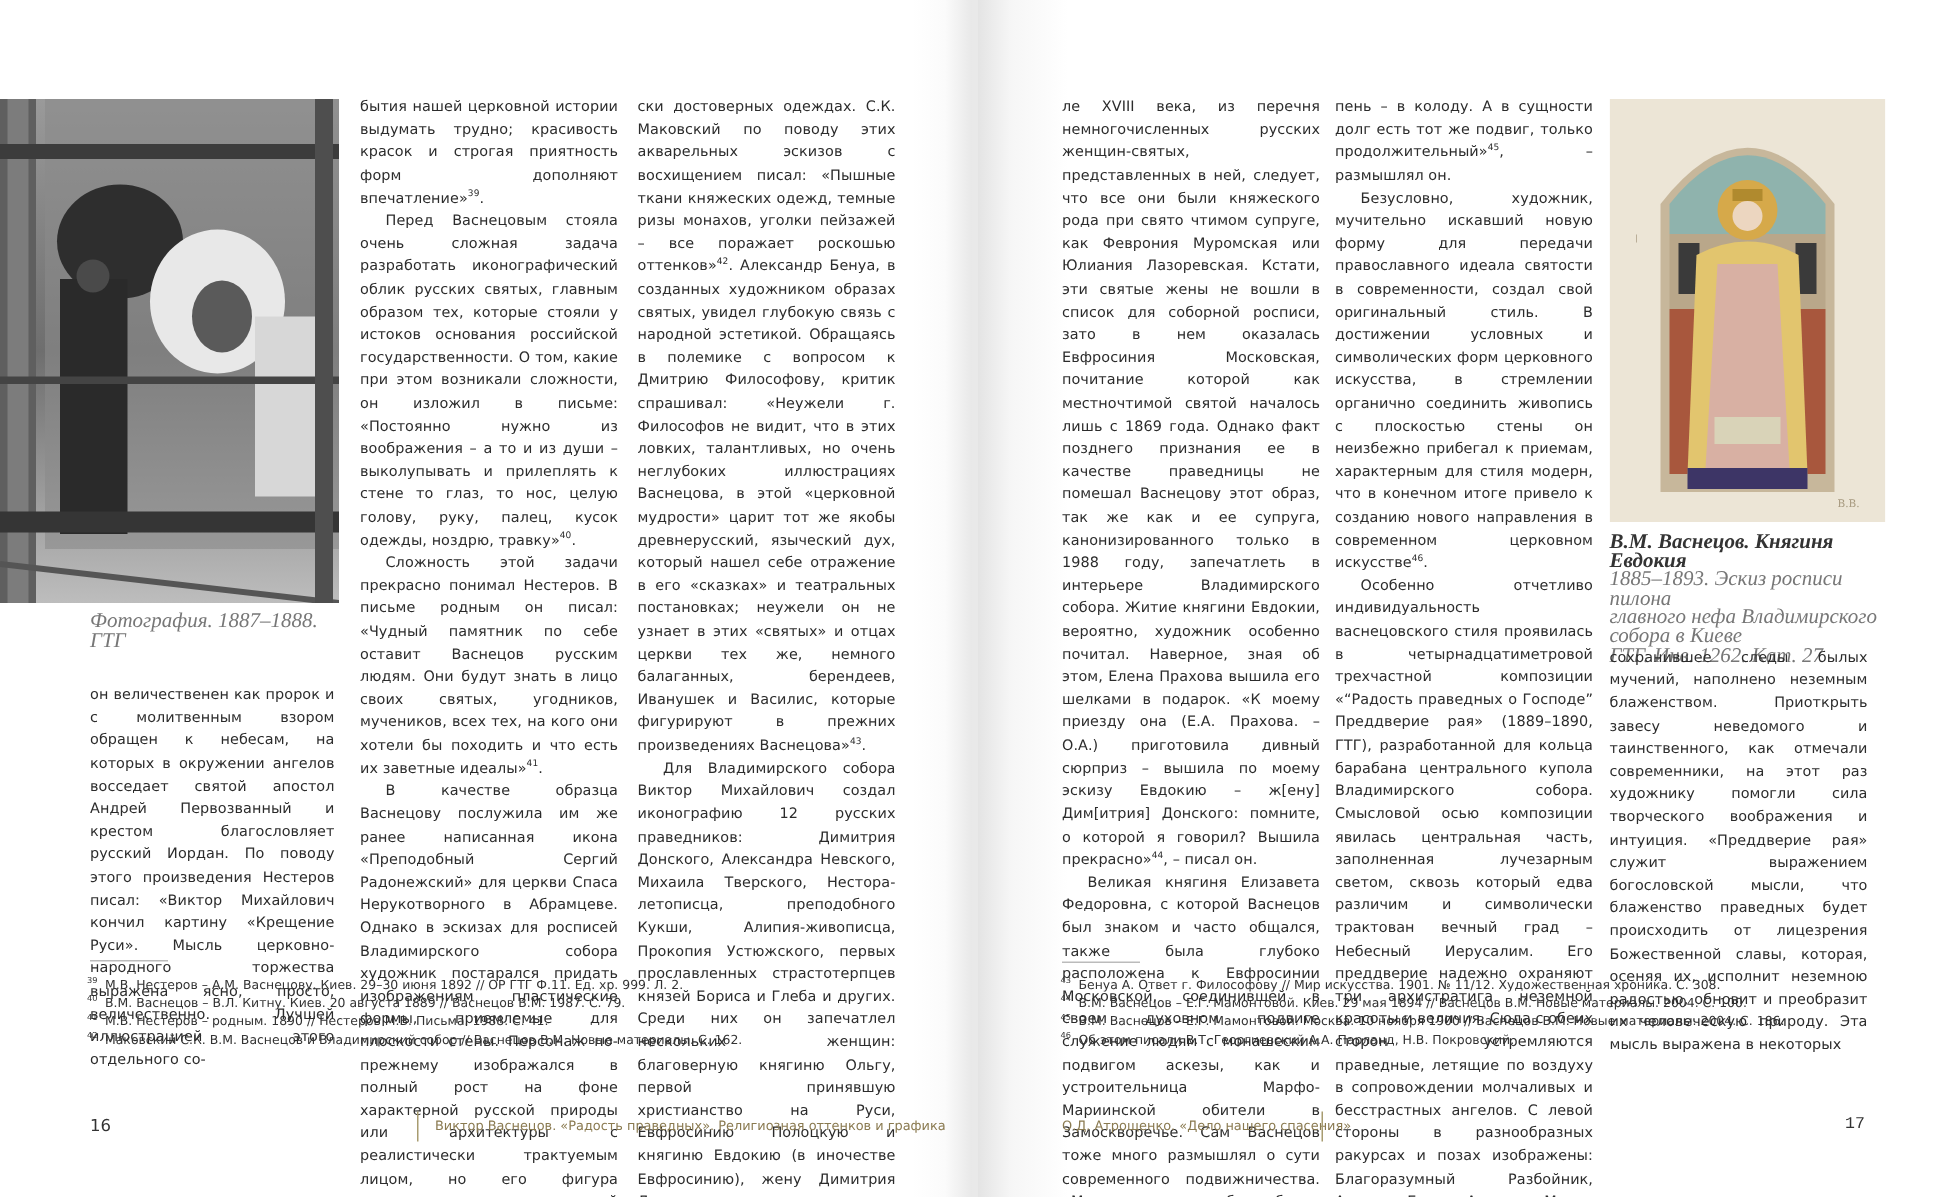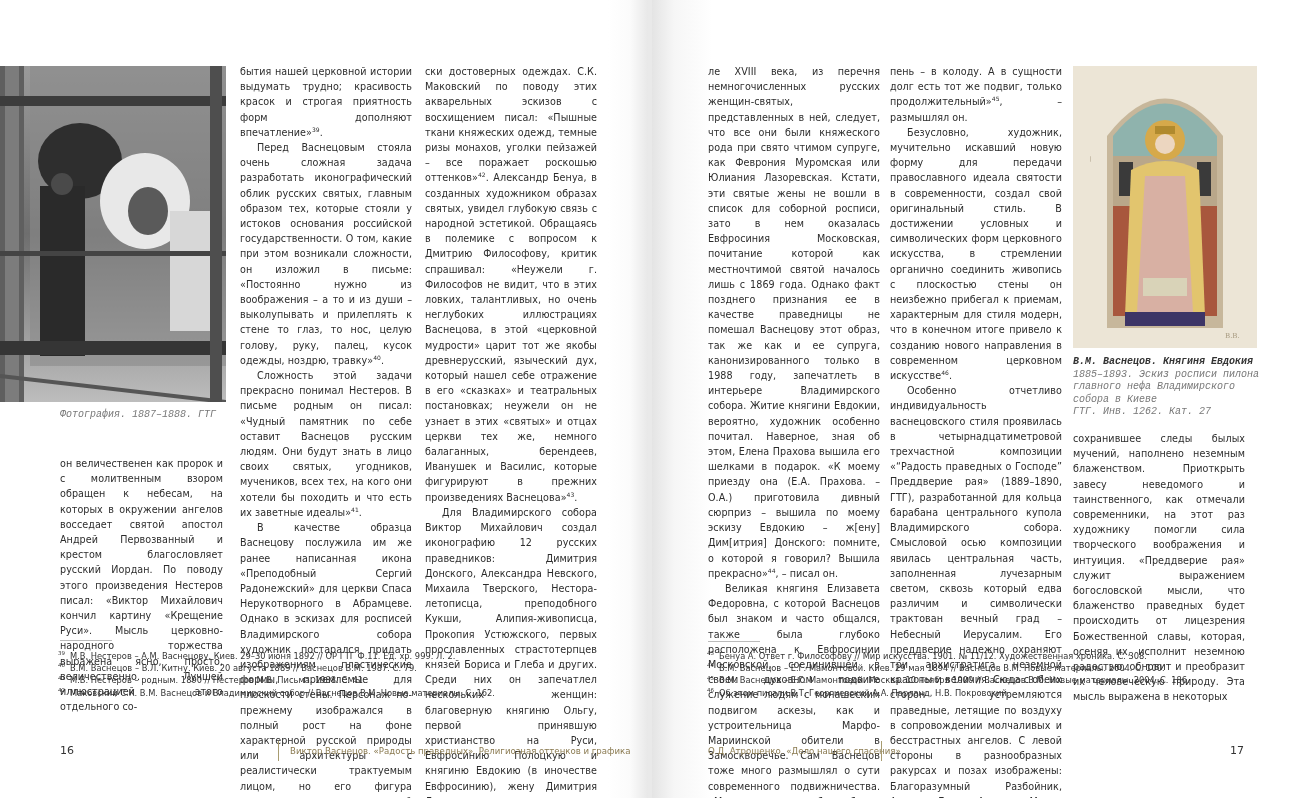--- a/index.html
+++ b/index.html
@@ -6,21 +6,21 @@
   body{width:1300px;height:798px;background:#e9e9e9;font-family:"DejaVu Sans",sans-serif;position:relative;overflow:hidden;}
   .page{position:absolute;top:0;height:798px;background:#fff;}
   .page.left{left:0;width:648px;background:linear-gradient(to left,#e8e8e8 0,#fbfbfb 18px,#fff 40px);}
   .page.right{left:652px;width:648px;background:linear-gradient(to right,#e4e4e4 0,#f6f6f6 22px,#fff 60px);}
   .col{position:absolute;font-size:9.6px;line-height:15.2px;color:#2c2c2c;text-align:justify;letter-spacing:0.05px;}
   .col p{margin:0;}
   .col p.ind{text-indent:17px;}
   .col .cont{text-indent:0;}
   sup{font-size:6px;line-height:0;vertical-align:super;}
   .photo{position:absolute;overflow:hidden;text-align:center;}
-  .cap{position:absolute;font-family:Liberation Mono, monospace;font-style:italic;font-size:10px;line-height:12.6px;}
+  .cap{position:absolute;font-family:Liberation Serif, serif;font-style:italic;font-size:14px;line-height:12.6px;}
   .cap .t{font-weight:bold;color:#333;}
   .cap .s{color:#777;}
   .fn-rule{position:absolute;height:1px;background:#bbb;width:52px;}
   .fns{position:absolute;font-size:8.3px;line-height:12.2px;color:#333;}
   .fns div{white-space:nowrap;}
   .fns sup{font-size:5.5px;margin-right:5px;}
   .folio{position:absolute;font-size:11px;color:#333;}
   .runhead{position:absolute;font-size:8.6px;color:#8a7a50;white-space:nowrap;}
   .vbar{position:absolute;width:1px;background:#a89c70;height:20px;}
 </style>
@@ -137,14 +137,14 @@
   <div class="fn-rule" style="left:56px;top:641px;"></div>
   <div class="fns" style="left:55px;top:650px;">
     <div><sup>43</sup><span>Бенуа А. Ответ г. Философову // Мир искусства. 1901. № 11/12. Художественная хроника. С. 308.</span></div>
     <div><sup>44</sup><span>В.М. Васнецов – Е.Г. Мамонтовой. Киев. 29 мая 1894 // Васнецов В.М. Новые материалы. 2004. С. 100.</span></div>
     <div><sup>45</sup><span>В.М. Васнецов – Е.Г. Мамонтовой. Москва. 10 ноября 1900 // Васнецов В.М. Новые материалы. 2004. С. 186.</span></div>
     <div><sup>46</sup><span>Об этом писали В.Т. Георгиевский А.А. Парланд, Н.В. Покровский.</span></div>
   </div>
 
   <div class="runhead" style="left:56px;top:746px;">О.Д. Атрощенко. «Дело нашего спасения»</div>
   <div class="vbar" style="left:229px;top:741px;"></div>
-  <div class="folio" style="left:578px;top:744px;">17</div>
+  <div class="folio" style="left:578px;top:744px;font-family:Liberation Mono, monospace;">17</div>
 </div>
 
 </body></html>

